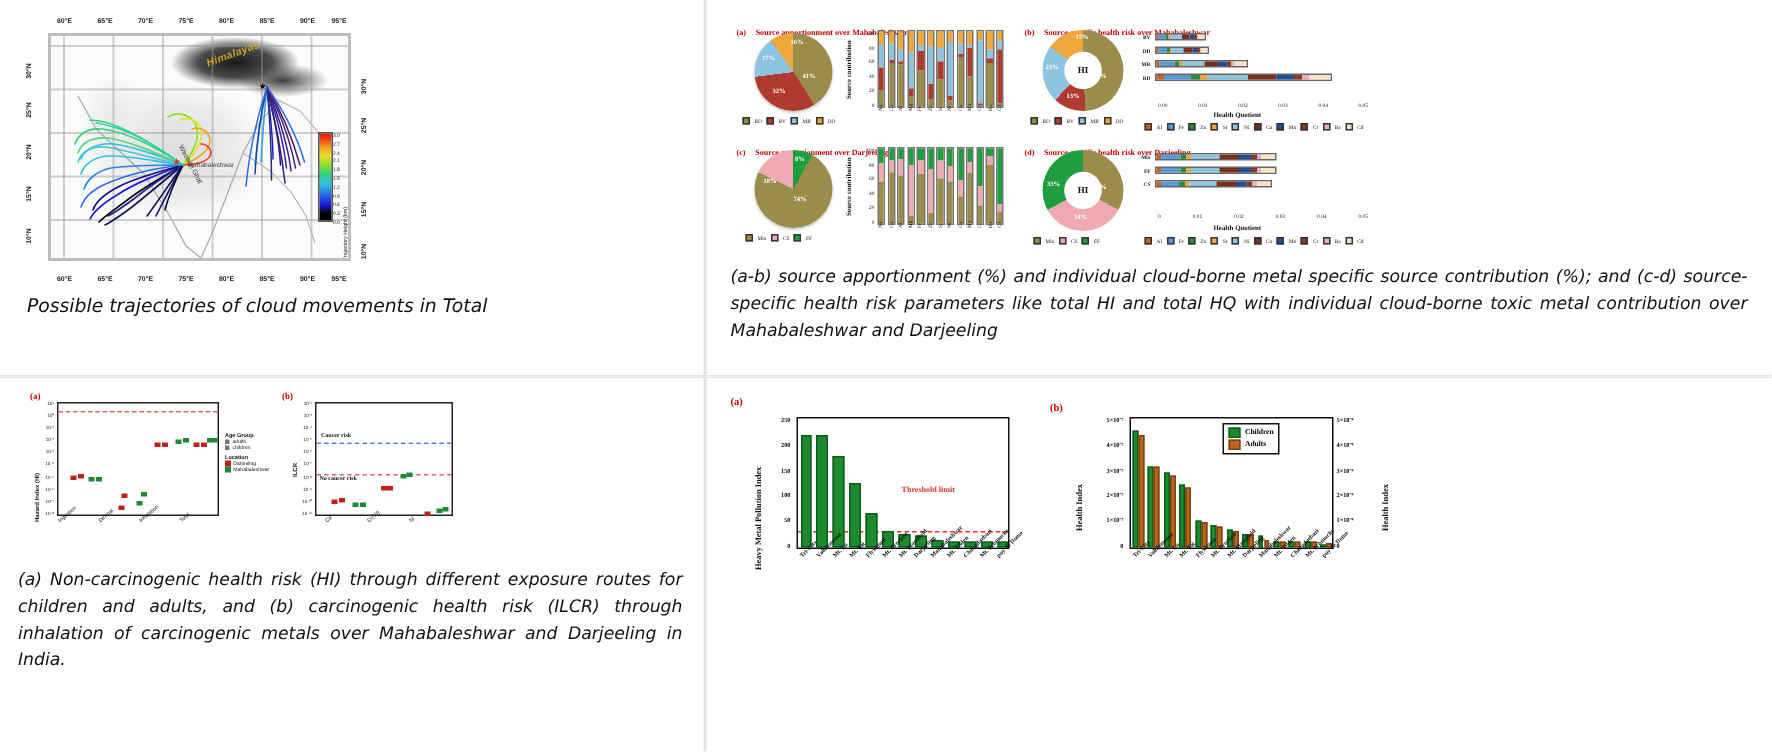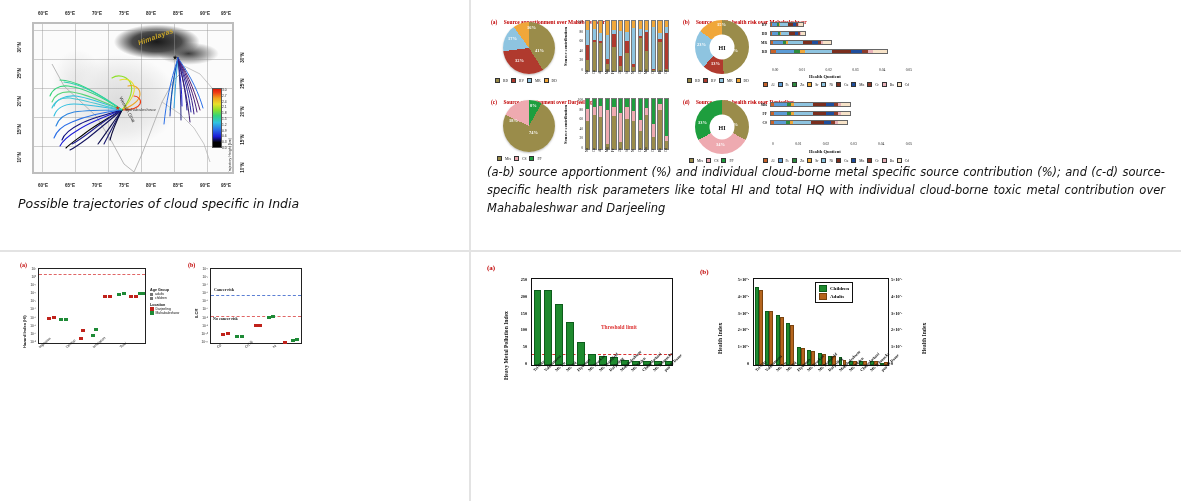--- a/index.html
+++ b/index.html
@@ -17,21 +17,21 @@
   .cell{position:relative;box-sizing:border-box;border:1px solid #e3e3e3;background:#fff;
         overflow:hidden;padding:6px 8px;}
   .cell.tl{border-left:none;border-top:none;}
   .cell.tr{border-right:none;border-top:none;}
   .cell.bl{border-left:none;border-bottom:none;}
   .cell.br{border-right:none;border-bottom:none;}
 
   .caption{font-style:italic;font-size:11.5px;line-height:1.55;color:#111;
            text-align:justify;font-family:"DejaVu Sans", sans-serif;}
   .cap-tl{font-size:12.5px;margin-top:4px;margin-left:10px;text-align:left;}
-  .cap-tr{margin:6px 8px 0 8px;}
+  .cap-tr{margin:18px 8px 0 8px;}
   .cap-bl{margin:8px 6px 0 4px;}
   .cap-br{margin:8px 8px 0 8px;}
 
   
   .mapwrap{position:relative;width:224px;height:180px;margin:4px 0 0 10px;background:#fff;}
   .map-inner{position:absolute;left:14px;top:12px;right:8px;bottom:16px;
              background:#f4f4f4;border:2px solid #bdbdbd;overflow:hidden;}
   .map-land{position:absolute;inset:0;background:
       radial-gradient(ellipse 55px 22px at 62% 12%, #1a1a1a 0%, #4a4a4a 45%, rgba(120,120,120,0) 78%),
       radial-gradient(ellipse 38px 14px at 78% 20%, #3c3c3c 0%, rgba(140,140,140,0) 80%),
@@ -230,21 +230,21 @@
           <span>1.5</span>
           <span>1.2</span>
           <span>0.9</span>
           <span>0.6</span>
           <span>0.3</span>
           <span>0.0</span>
         </div>
         <div class="cbar-title">Trajectory Height (km)</div>
       </div>
     </div>
-    <div class="caption cap-tl">Possible trajectories of cloud specific in India</div>
+    <div class="caption cap-tl">Possible trajectories of cloud movements in Total</div>
   </div>
 
   <div class="cell tr">
     <div class="fig" style="height:150px;margin:2px 4px 0 8px;">
 
       <div style="position:absolute;left:4px;top:2px;">
         <span class="ptitle">(a)</span>
         <span class="ptitle" style="margin-left:2px">Source apportionment over Mahabaleshwar</span>
       </div>
       <div class="pie" style="left:16px;top:14px;width:52px;height:52px;position:absolute;
@@ -802,20 +802,21 @@
         <div class="mk g" style="left:80px;top:70px"></div>
         <div class="mk g" style="left:84px;top:69px"></div>
       </div>
       <div id="bl-b-xlabs">
             <span class="sc-xlab" style="left: 202px; top: 86px;">Cd</span>
             <span class="sc-xlab" style="left: 230px; top: 86px;">Cr(VI)</span>
             <span class="sc-xlab" style="left: 258px; top: 86px;">Ni</span>
           </div>
     </div>
 
+    <div class="caption cap-bl">(a) Non-carcinogenic health risk (HI) through different exposure routes for children and adults, and (b) carcinogenic health risk (ILCR) through inhalation of carcinogenic metals over Mahabaleshwar and Darjeeling in India.</div>
   </div>
 
   <div class="cell br">
     <div class="fig" style="height:165px;margin:4px 6px 0 6px;">
 
       <span class="plabel" style="position:absolute;left:2px;top:2px;">(a)</span>
       <div class="br-ylab" style="left:18px;top:118px;">Heavy Metal Pollution Index</div>
       <div id="br-a-yticks" style="position: absolute; left: 22px; top: 16px; width: 20px; height: 88px; display: flex; flex-direction: column; justify-content: space-between; align-items: flex-end;">
             <span style="font-size: 4.2px; font-weight: bold; line-height: 1; font-family: &quot;Liberation Serif&quot;, serif;">250</span>
             <span style="font-size: 4.2px; font-weight: bold; line-height: 1; font-family: &quot;Liberation Serif&quot;, serif;">200</span>

